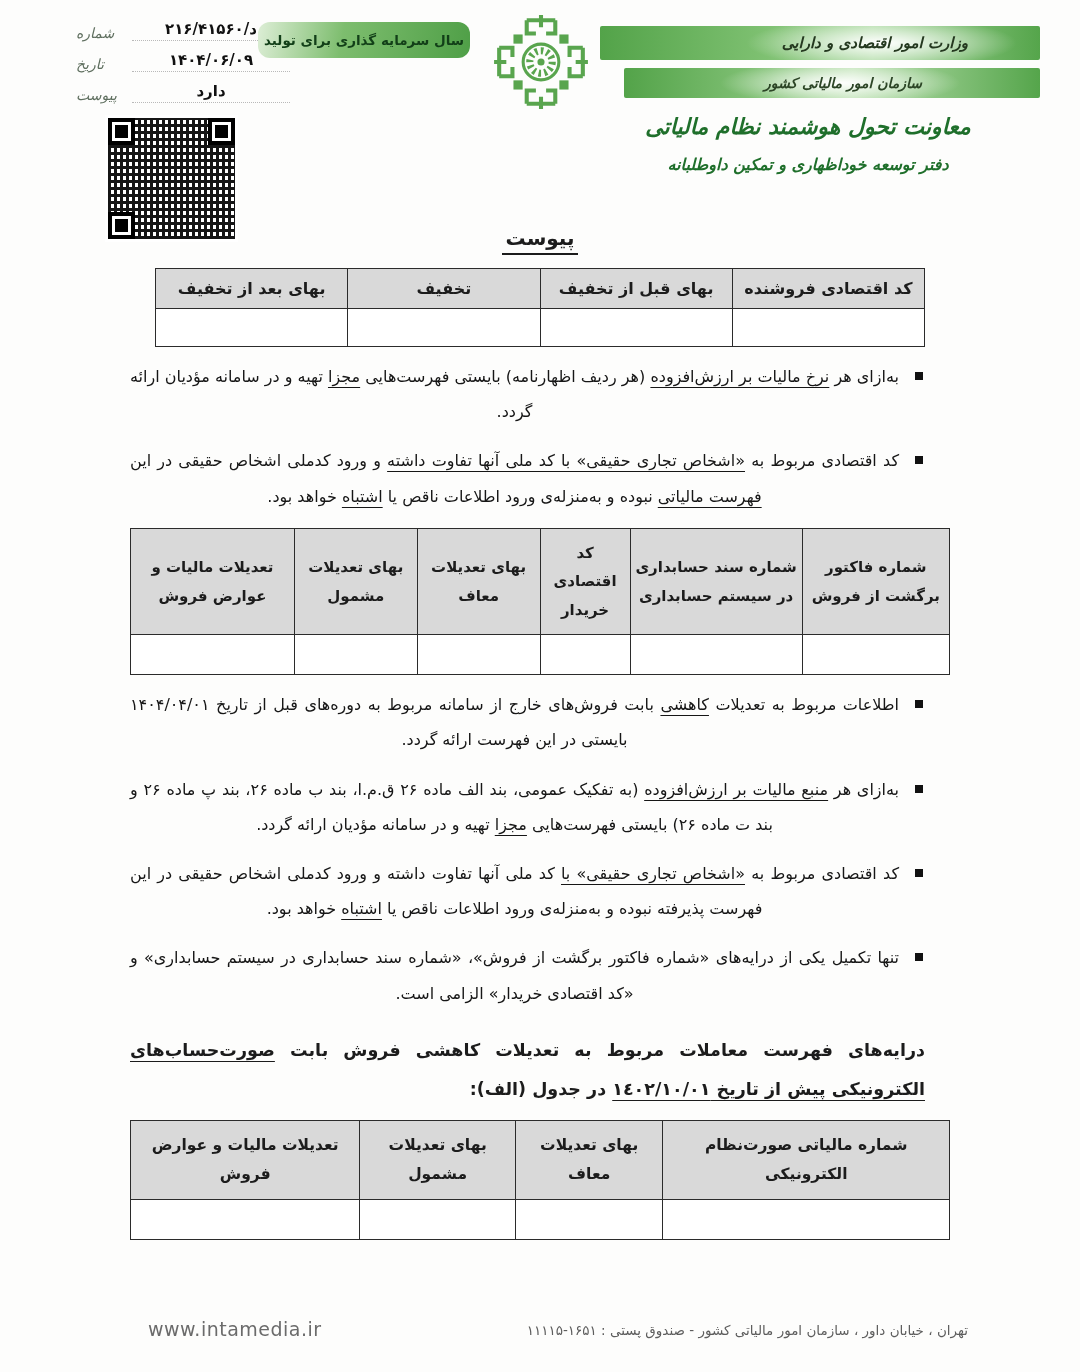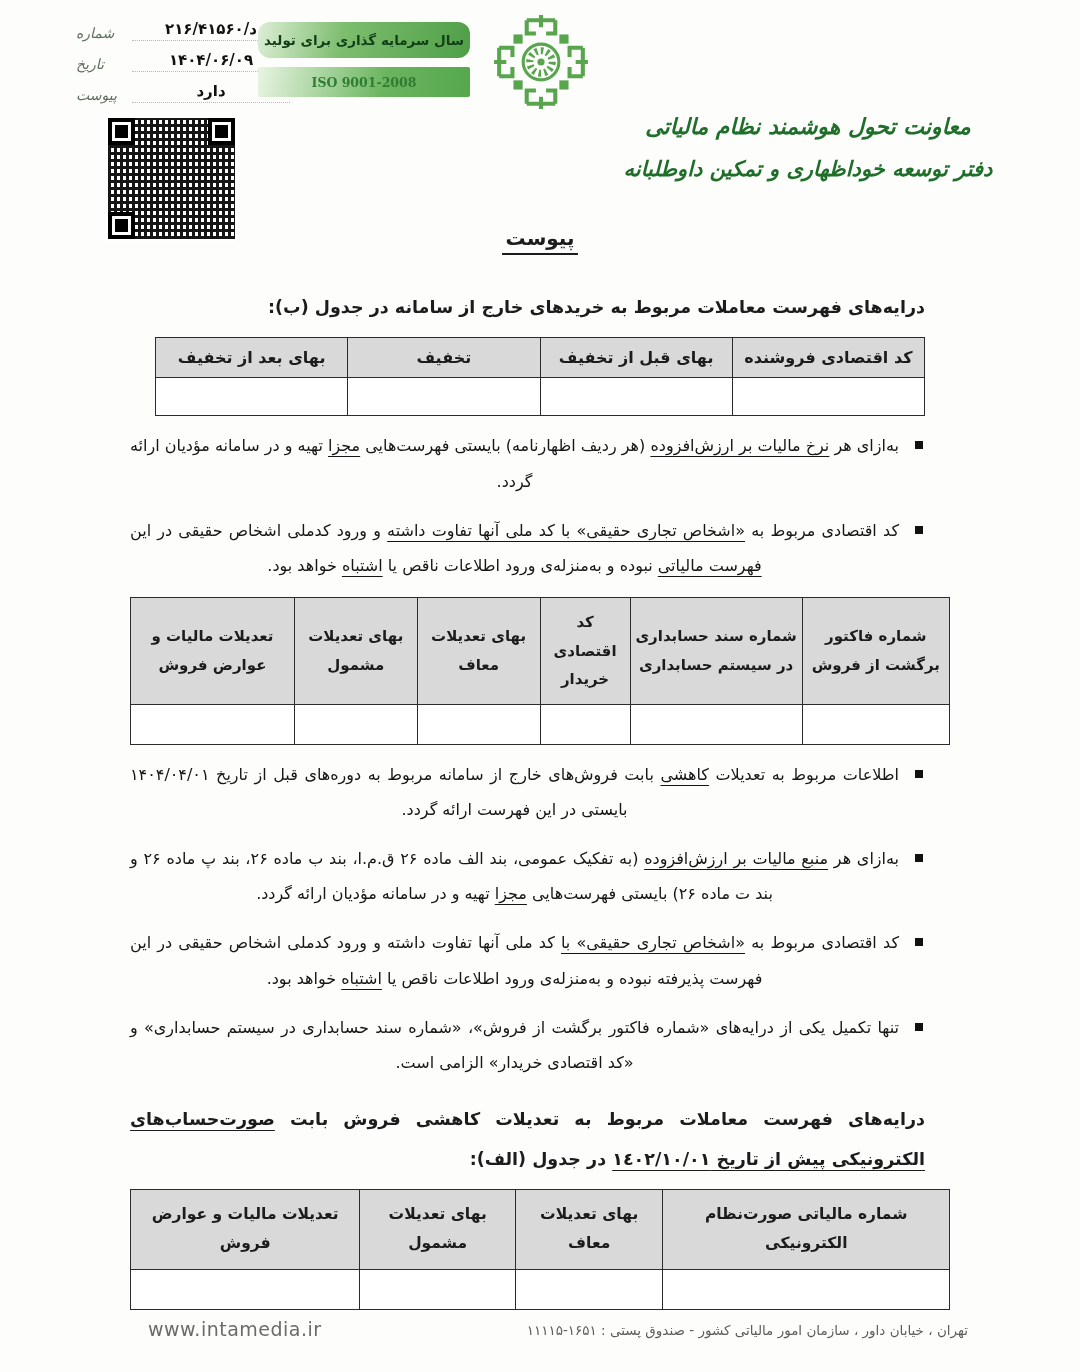--- a/index.html
+++ b/index.html
@@ -38,21 +38,21 @@
                linear-gradient(to right,#53a349 0%,#86c47a 35%,#b9e0ae 55%,#55a54b 100%); }
   .bar-ministry span, .bar-org span {
     position:absolute; top:50%; transform:translateY(-50%); white-space:nowrap;
     font-style:italic; font-weight:bold; color:#24381f; }
   .bar-ministry span { right:72px; font-size:15px; }
   .bar-org span { right:118px; font-size:14px; color:#2c4526; }
 
   .dept { position:absolute; top:106px; right:52px; width:440px; text-align:center;
     color:#1f6f2b; font-style:italic; font-weight:bold; line-height:1.95; }
   .dept .l1 { font-size:22px; }
-  .dept .l2 { font-size:21px; }
+  .dept .l2 { font-size:16px; }
 
   .qr { position:absolute; top:118px; left:108px; width:127px; height:121px; background:
       repeating-linear-gradient(0deg,#151515 0 3px,transparent 3px 7px),
       repeating-linear-gradient(90deg,#151515 0 3px,#ffffff 3px 6px);
       outline:3px solid #fff; }
   .qr .f { position:absolute; width:27px; height:27px; background:#fff; border:4px solid #000; }
   .qr .f::after { content:""; position:absolute; inset:3px; background:#000; }
   .qr .f.tl { top:0; left:0; } .qr .f.tr { top:0; right:0; } .qr .f.bl { bottom:0; left:0; }
 
   
@@ -106,21 +106,20 @@
         <span class="meta-label">تاریخ</span>
       </div>
       <div class="meta-row">
         <span class="meta-value">دارد</span>
         <span class="meta-label">پیوست</span>
       </div>
     </div>
 
     <div class="banner-left">
       <div class="bar-slogan">سال سرمایه گذاری برای تولید</div>
-      <div class="bar-iso">ISO 9001-2008</div>
     </div>
 
     <div class="emblem">
       <svg viewBox="0 0 100 100" width="102" height="104" aria-hidden="true">
         <g stroke="#59a54e" stroke-width="4" fill="none">
           <path d="M50 4 v12 M36 9 h28 M36 9 v13 h9 M64 9 v13 h-9"></path>
           <path d="M50 96 v-12 M36 91 h28 M36 91 v-13 h9 M64 91 v-13 h-9"></path>
           <path d="M4 50 h12 M9 36 v28 M9 36 h13 v9 M9 64 h13 v-9"></path>
           <path d="M96 50 h-12 M91 36 v28 M91 36 h-13 v9 M91 64 h-13 v-9"></path>
         </g>
@@ -129,20 +128,28 @@
           <rect x="68" y="23" width="9" height="9"></rect>
           <rect x="23" y="68" width="9" height="9"></rect>
           <rect x="68" y="68" width="9" height="9"></rect>
         </g>
         <circle cx="50" cy="50" r="17.5" fill="none" stroke="#59a54e" stroke-width="3"></circle>
         <circle cx="50" cy="50" r="11" fill="none" stroke="#59a54e" stroke-width="7" stroke-dasharray="2.5 3.2"></circle>
         <circle cx="50" cy="50" r="3.5" fill="#59a54e"></circle>
       </svg>
     </div>
 
+    <div class="banner-right">
+      <div class="bar-ministry">
+        <span>وزارت امور اقتصادی و دارایی</span>
+      </div>
+      <div class="bar-org">
+        <span>سازمان امور مالیاتی کشور</span>
+      </div>
+    </div>
 
     <div class="dept">
       <div class="l1">معاونت تحول هوشمند نظام مالیاتی</div>
       <div class="l2">دفتر توسعه خوداظهاری و تمکین داوطلبانه</div>
     </div>
 
     <div class="qr">
       <div class="f tl"></div>
       <div class="f tr"></div>
       <div class="f bl"></div>
@@ -150,21 +157,20 @@
 
   </header>
 
   <div class="doc-title">
     <span>پیوست</span>
   </div>
 
   <main>
 
     <section>
-      <h2 class="heading"><span>درایه‌های فهرست معاملات مربوط به خریدهای خارج از سامانه در جدول (ب):</span></h2>
       <table class="t1">
           <thead>
             <tr>
               <th style="width: 25%;">کد اقتصادی فروشنده</th>
               <th style="width: 25%;">بهای قبل از تخفیف</th>
               <th style="width: 25%;">تخفیف</th>
               <th style="width: 25%;">بهای بعد از تخفیف</th>
             </tr>
           </thead>
           <tbody>

